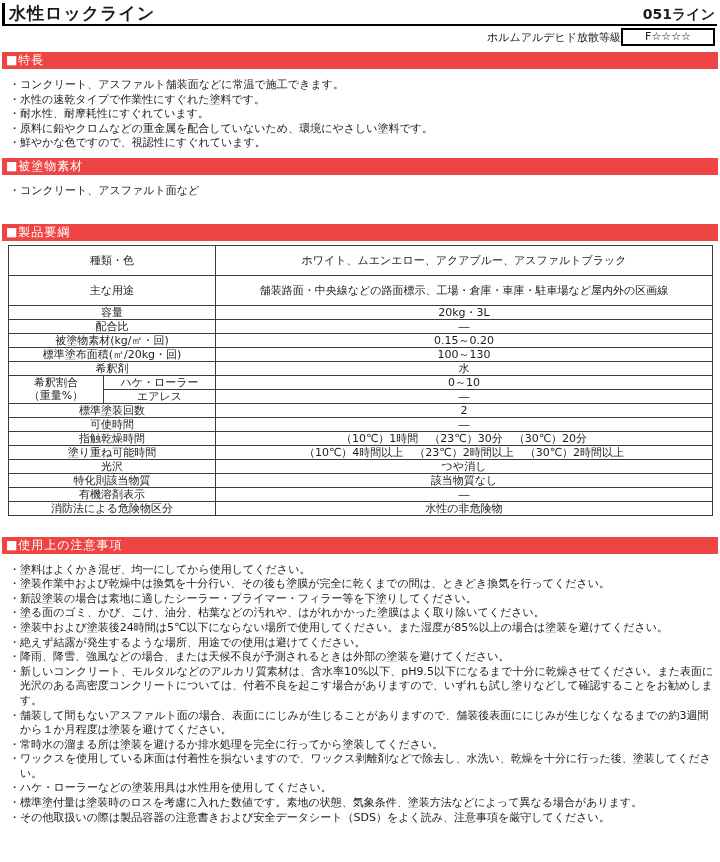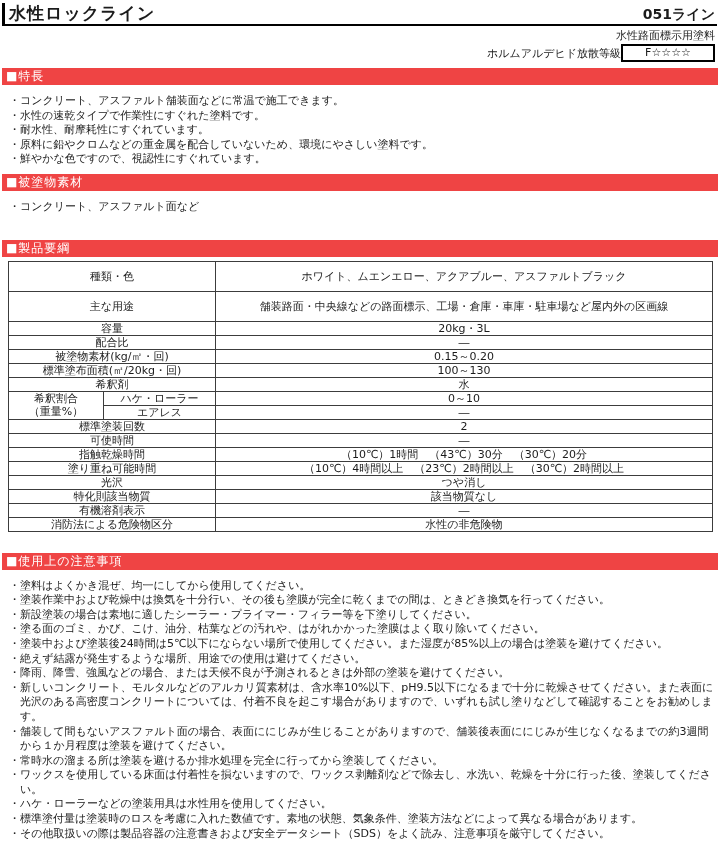--- a/index.html
+++ b/index.html
@@ -106,21 +106,20 @@
 <body>
 
 <div class="page">
 
   <div class="header">
     <div class="title-row">
       <h1 class="doc-title">水性ロックライン</h1>
       <div class="product-line">051ライン</div>
     </div>
     <div class="header-meta">
-      <div class="subtitle">水性路面標示用塗料</div>
       <div class="formaldehyde-row">
         <span>ホルムアルデヒド放散等級</span>
         <span class="f-box">F☆☆☆☆</span>
       </div>
     </div>
   </div>
 
   <div class="section-bar bar-features">■特長</div>
   <ul class="bullets">
     <li>・コンクリート、アスファルト舗装面などに常温で施工できます。</li>
@@ -186,21 +185,21 @@
     <tr>
       <td colspan="2">標準塗装回数</td>
       <td>2</td>
     </tr>
     <tr>
       <td colspan="2">可使時間</td>
       <td>―</td>
     </tr>
     <tr>
       <td colspan="2">指触乾燥時間</td>
-      <td>（10℃）1時間　（43℃）30分　（30℃）20分</td>
+      <td>（10℃）1時間　（23℃）30分　（30℃）20分</td>
     </tr>
     <tr>
       <td colspan="2">塗り重ね可能時間</td>
       <td>（10℃）4時間以上　（23℃）2時間以上　（30℃）2時間以上</td>
     </tr>
     <tr>
       <td colspan="2">光沢</td>
       <td>つや消し</td>
     </tr>
     <tr>

